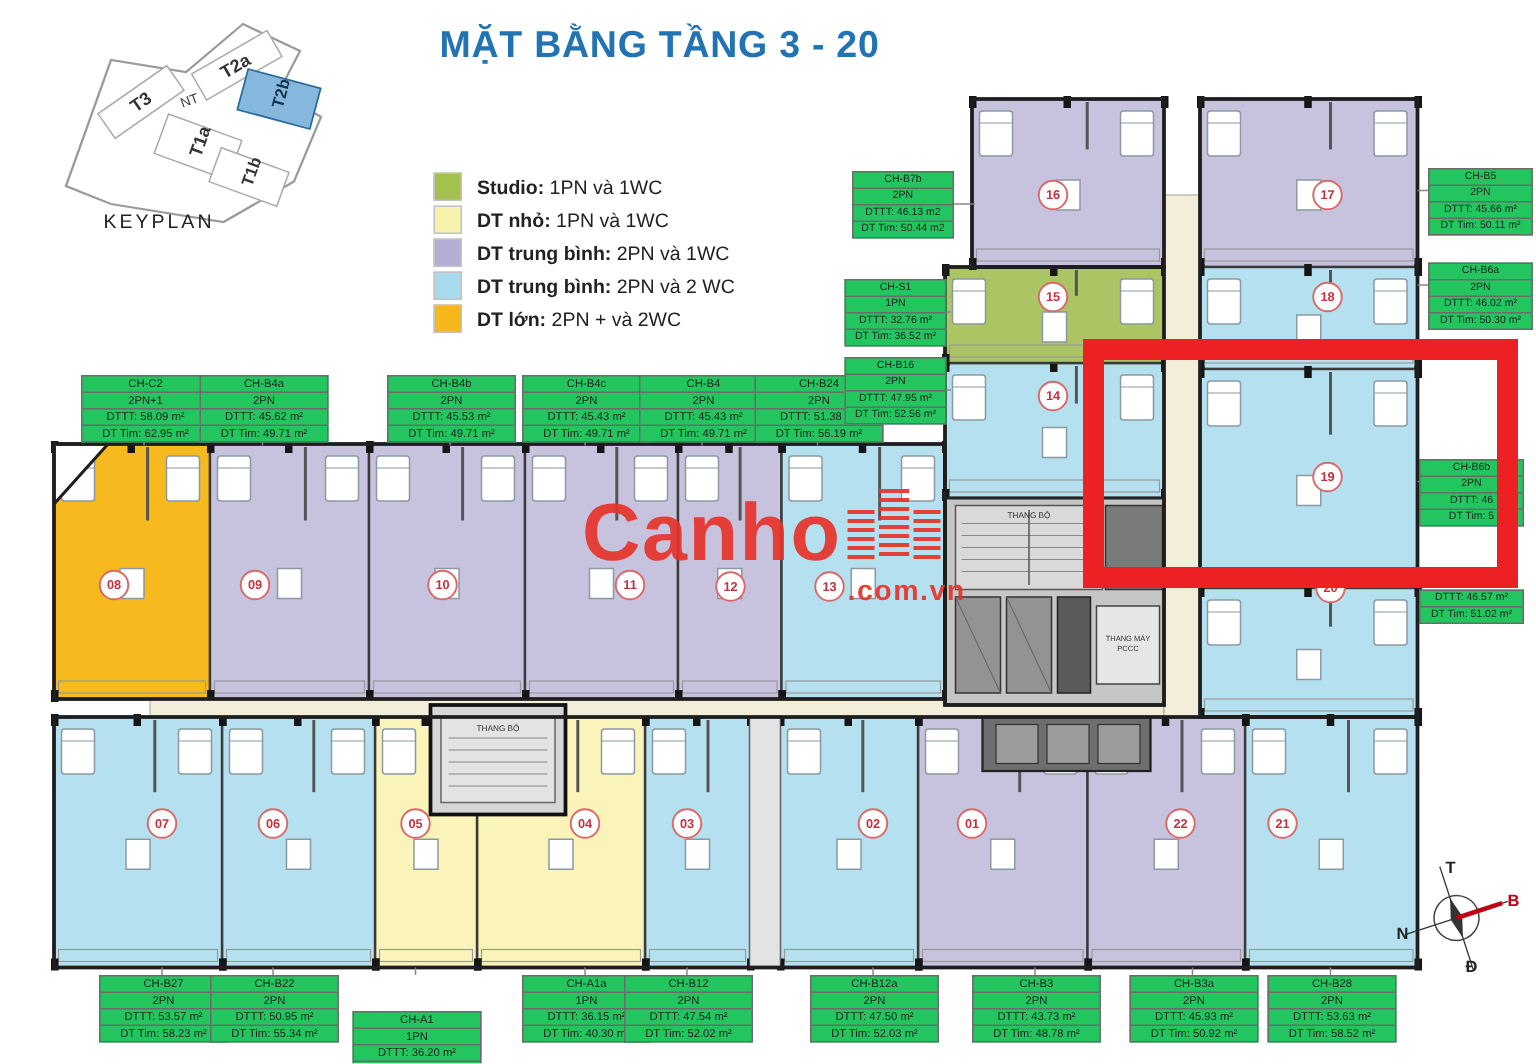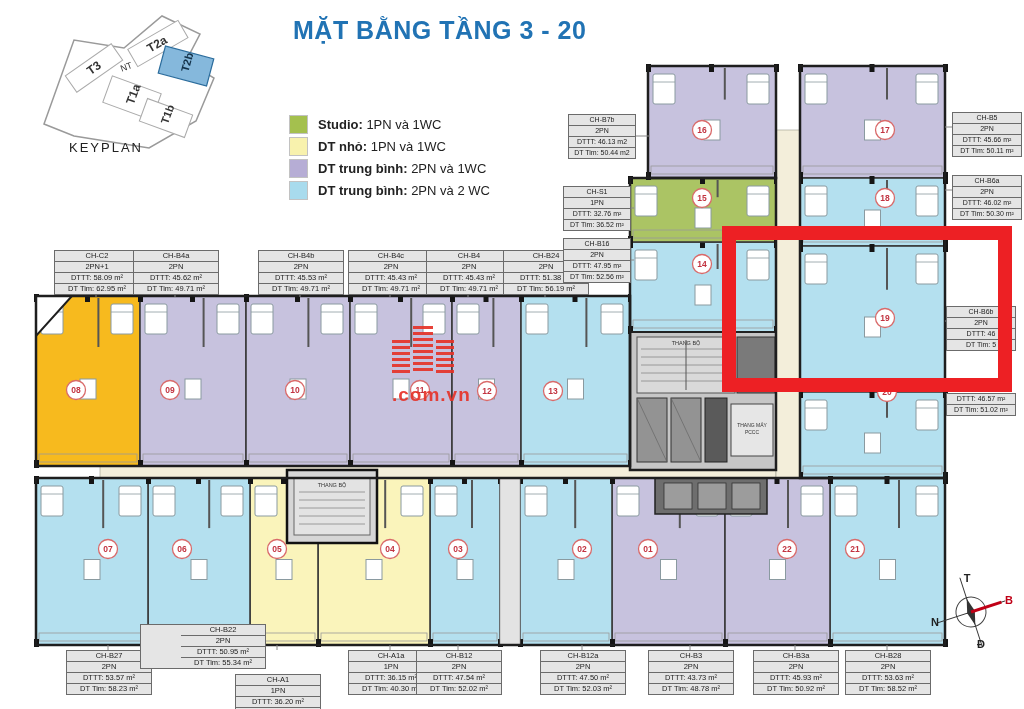--- a/index.html
+++ b/index.html
@@ -8,21 +8,21 @@
   #plan{position:absolute;left:0;top:0;z-index:1;}
   #title{position:absolute;left:293px;top:16px;z-index:2;font-size:25px;font-weight:bold;
          color:#2173b4;letter-spacing:.5px;}
   #keyplan{position:absolute;left:14px;top:6px;z-index:2;}
   #legend{position:absolute;left:289px;top:69px;z-index:2;margin-top:44px;}
   .lg-row{display:flex;align-items:center;height:22px;gap:10px;}
   .lg-swatch{width:17px;height:17px;border:1px solid #c2c2c2;flex:0 0 17px;}
   .lg-text{font-size:13px;color:#222;white-space:nowrap;}
   .lg-text b{font-weight:bold;}
   #labels{position:absolute;left:0;top:0;z-index:5;}
-  .ulab{position:absolute;background:#e5e5e5;border:1px solid #6b6b6b;color:#222;
+  .ulab{position:absolute;background:#22c55e;border:1px solid #6b6b6b;color:#222;
         font-size:7.5px;text-align:center;}
   .ulab div{border-top:1px solid #6b6b6b;height:10px;line-height:10px;padding:0 2px;
             white-space:nowrap;overflow:hidden;}
   .ulab div:first-child{border-top:none;}
   #watermark{position:absolute;left:388px;top:326px;z-index:8;display:flex;align-items:flex-start;
              opacity:.92;}
   .wm-word{font-size:54px;line-height:58px;font-weight:bold;color:#e63329;letter-spacing:1px;}
   .wm-right{display:flex;flex-direction:column;align-items:flex-start;margin-left:4px;gap:12px;}
   .wm-bars{display:flex;align-items:flex-end;gap:3px;height:48px;}
   .wm-bars span{display:block;background:repeating-linear-gradient(#e63329 0 3px,rgba(0,0,0,0) 3px 6px);}
@@ -570,20 +570,24 @@
         <span class="lg-text"><b>DT nhỏ:</b><span> 1PN  và 1WC</span></span>
       </div>
   <div class="lg-row">
         <span class="lg-swatch" style="background: rgb(182, 173, 213);"></span>
         <span class="lg-text"><b>DT trung bình:</b><span> 2PN và 1WC</span></span>
       </div>
   <div class="lg-row">
         <span class="lg-swatch" style="background: rgb(168, 219, 237);"></span>
         <span class="lg-text"><b>DT trung bình:</b><span> 2PN và 2 WC</span></span>
       </div>
+  <div class="lg-row">
+        <span class="lg-swatch" style="background: rgb(246, 183, 27);"></span>
+        <span class="lg-text"><b>DT lớn:</b><span> 2PN + và 2WC</span></span>
+      </div>
 </div>
 
 <div id="labels">
       <div class="ulab" style="left: 54px; top: 250px; width: 84px;">
         <div>CH-C2</div>
         <div>2PN+1</div>
         <div>DTTT: 58.09 m²</div>
         <div>DT Tim: 62.95 m²</div>
       </div>
       <div class="ulab" style="left: 133px; top: 250px; width: 84px;">
@@ -655,21 +659,21 @@
       <div class="ulab" style="left: 946px; top: 393px; width: 68px; font-size: 7px;">
         <div>DTTT: 46.57 m²</div>
         <div>DT Tim: 51.02 m²</div>
       </div>
       <div class="ulab" style="left: 66px; top: 650px; width: 84px;">
         <div>CH-B27</div>
         <div>2PN</div>
         <div>DTTT: 53.57 m²</div>
         <div>DT Tim: 58.23 m²</div>
       </div>
-      <div class="ulab" style="left: 140px; top: 624px; width: 84px; padding-left: 40px;">
+      <div class="ulab" style="left: 140px; top: 650px; width: 84px;">
         <div>CH-B22</div>
         <div>2PN</div>
         <div>DTTT: 50.95 m²</div>
         <div>DT Tim: 55.34 m²</div>
       </div>
       <div class="ulab" style="left: 235px; top: 674px; width: 84px; text-align: center;">
         <div>CH-A1</div>
         <div>1PN</div>
         <div>DTTT: 36.20 m²</div>
         <div>DT Tim: 40.30 m²</div>
@@ -706,20 +710,21 @@
       </div>
       <div class="ulab" style="left: 845px; top: 650px; width: 84px;">
         <div>CH-B28</div>
         <div>2PN</div>
         <div>DTTT: 53.63 m²</div>
         <div>DT Tim: 58.52 m²</div>
       </div>
     </div>
 
 <div id="watermark">
+  <span class="wm-word">Canho</span>
   <span class="wm-right">
     <span class="wm-bars">
           <span class="wm-b1"></span>
           <span class="wm-b2"></span>
           <span class="wm-b3"></span>
         </span>
     <span class="wm-suffix">.com.vn</span>
   </span>
 </div>
 

